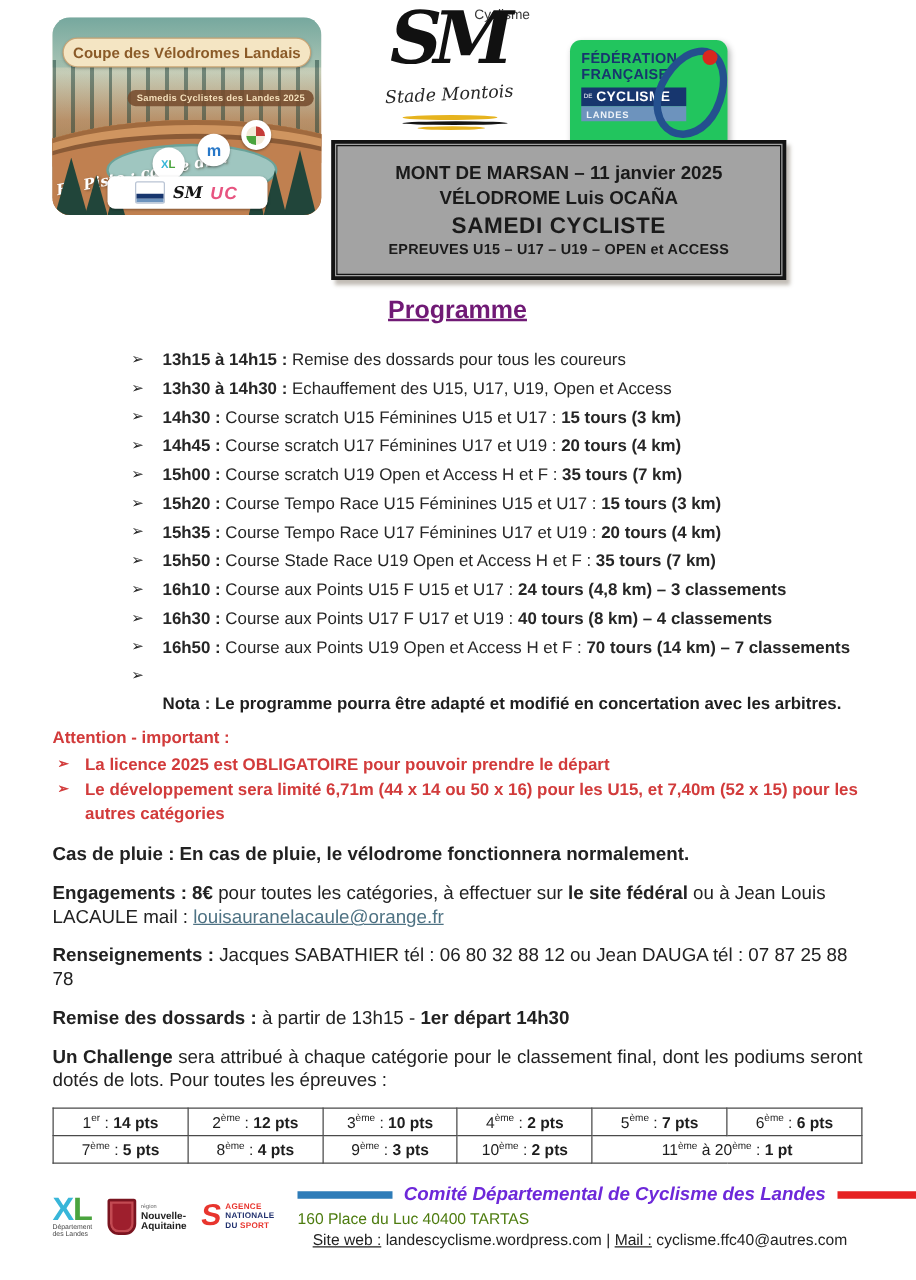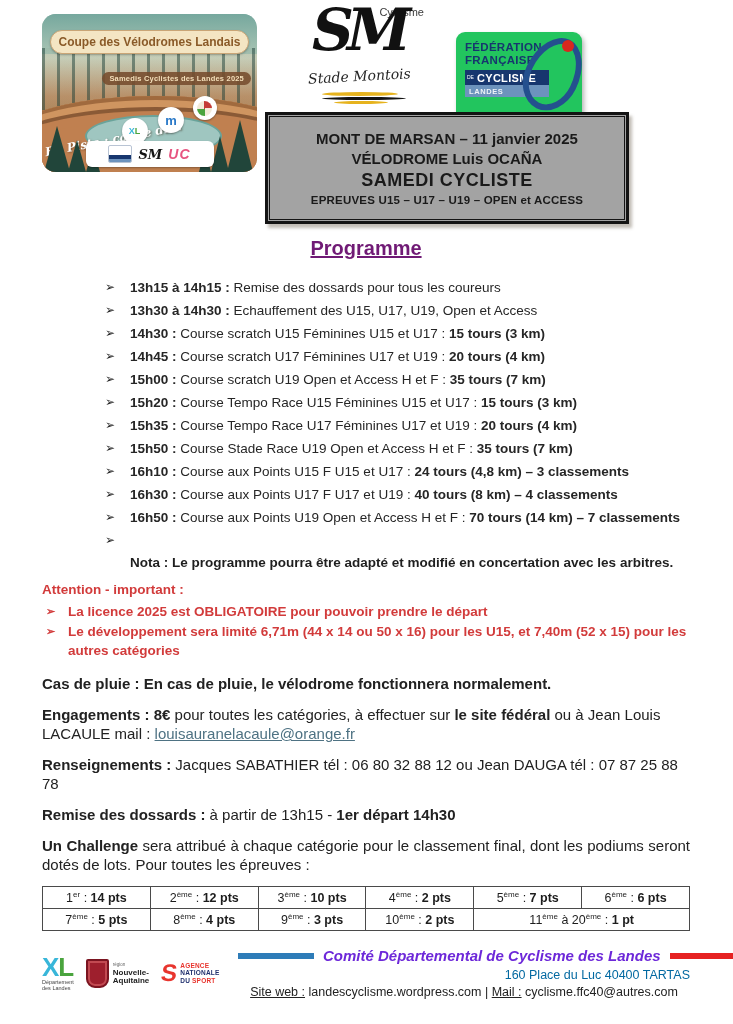--- a/index.html
+++ b/index.html
@@ -131,21 +131,21 @@
   .ans-s{font-size:24px;font-weight:800;color:#e8352e;transform:skewX(-8deg);line-height:22px;}
   .ans-text{font-size:6.5px;font-weight:800;line-height:7.5px;letter-spacing:.2px;}
   .ans-l1{color:#e8352e;} .ans-l2{color:#20306e;}
   .ans-du{color:#20306e;} .ans-sport{color:#e8352e;}
   .f-right{flex:1;min-width:0;}
   .f-titlerow{display:flex;align-items:center;gap:9px;}
   .bar{height:6px;}
   .bar-blue{flex:0 0 76px;background:#2e7cb8;}
   .bar-red{flex:1;background:#e62222;margin-right:-43px;}
   .f-title{font-size:15px;font-weight:700;font-style:italic;color:#6d28d9;white-space:nowrap;}
-  .f-address{text-align:right;font-size:12.5px;margin-top:4px;color:#0369a1;}
+  .f-address{text-align:left;font-size:12.5px;margin-top:4px;color:#4d7c0f;}
   .f-site{text-align:center;font-size:12.5px;margin-top:3px;color:#222;}
 </style>
 </head>
 <body>
 
 <div class="header">
 
   <div class="poster">
     <div class="poster-sky"></div>
     <div class="poster-forest"></div>

